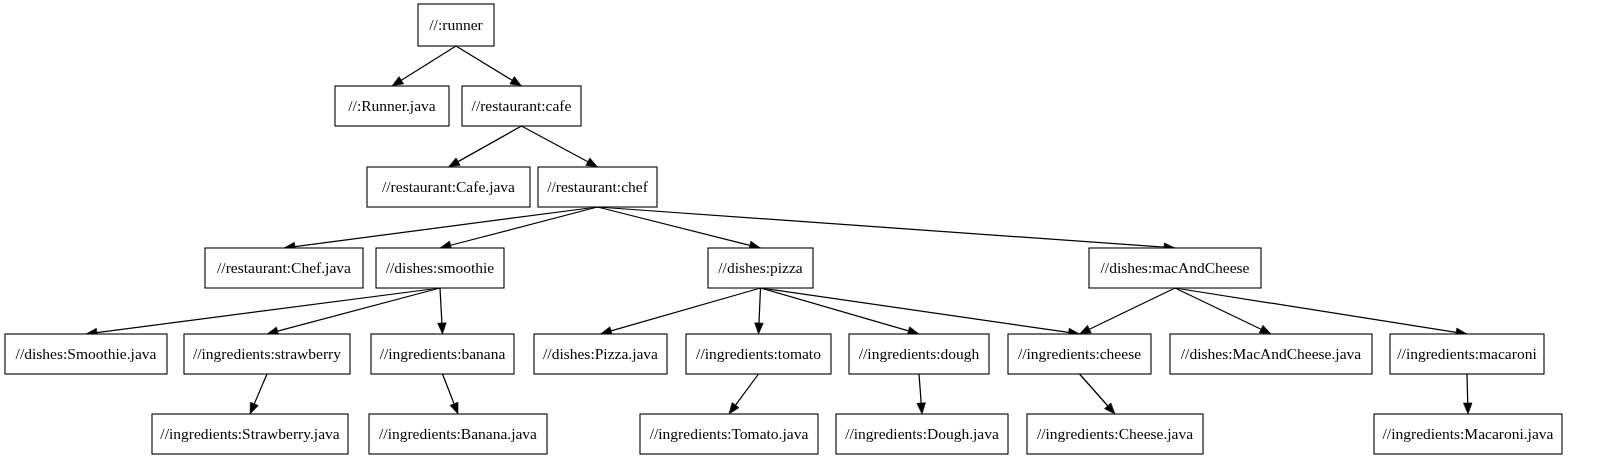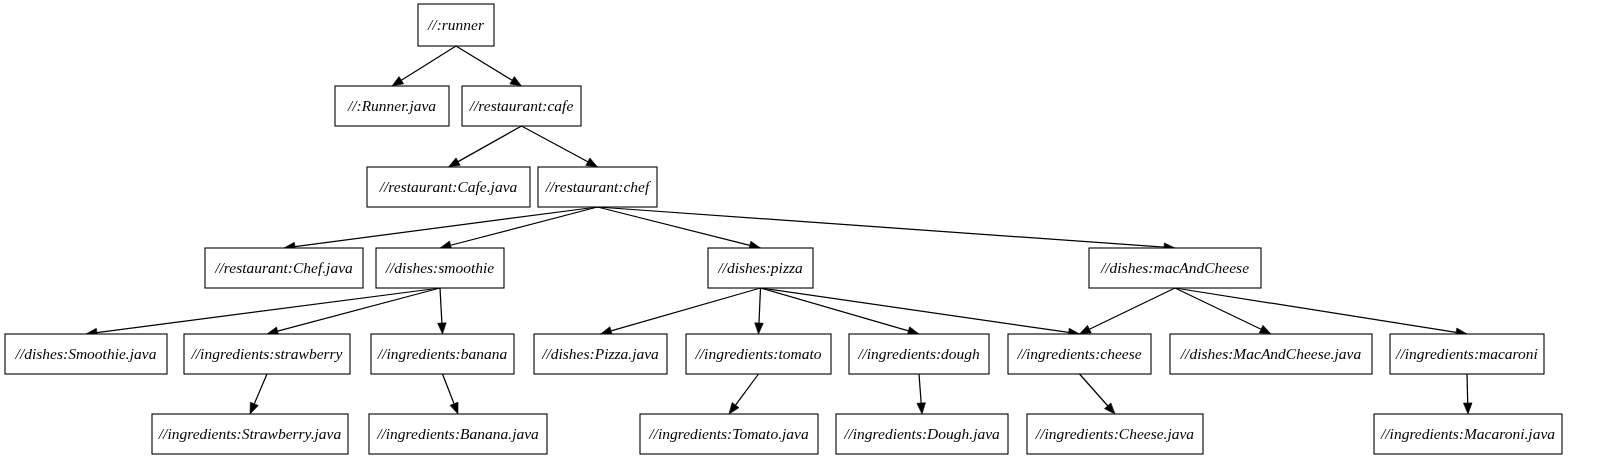--- a/index.html
+++ b/index.html
@@ -6,21 +6,20 @@
     margin: 0;
     padding: 0;
     background: #ffffff;
   }
   #graph-root {
     position: relative;
     width: 1600px;
     height: 468px;
     background: #ffffff;
     overflow: hidden;
-    font-style: italic;
   }
   svg#graph-canvas {
     display: block;
     width: 1600px;
     height: 468px;
   }
   .node-box {
     fill: #ffffff;
     stroke: #000000;
     stroke-width: 1.1;

